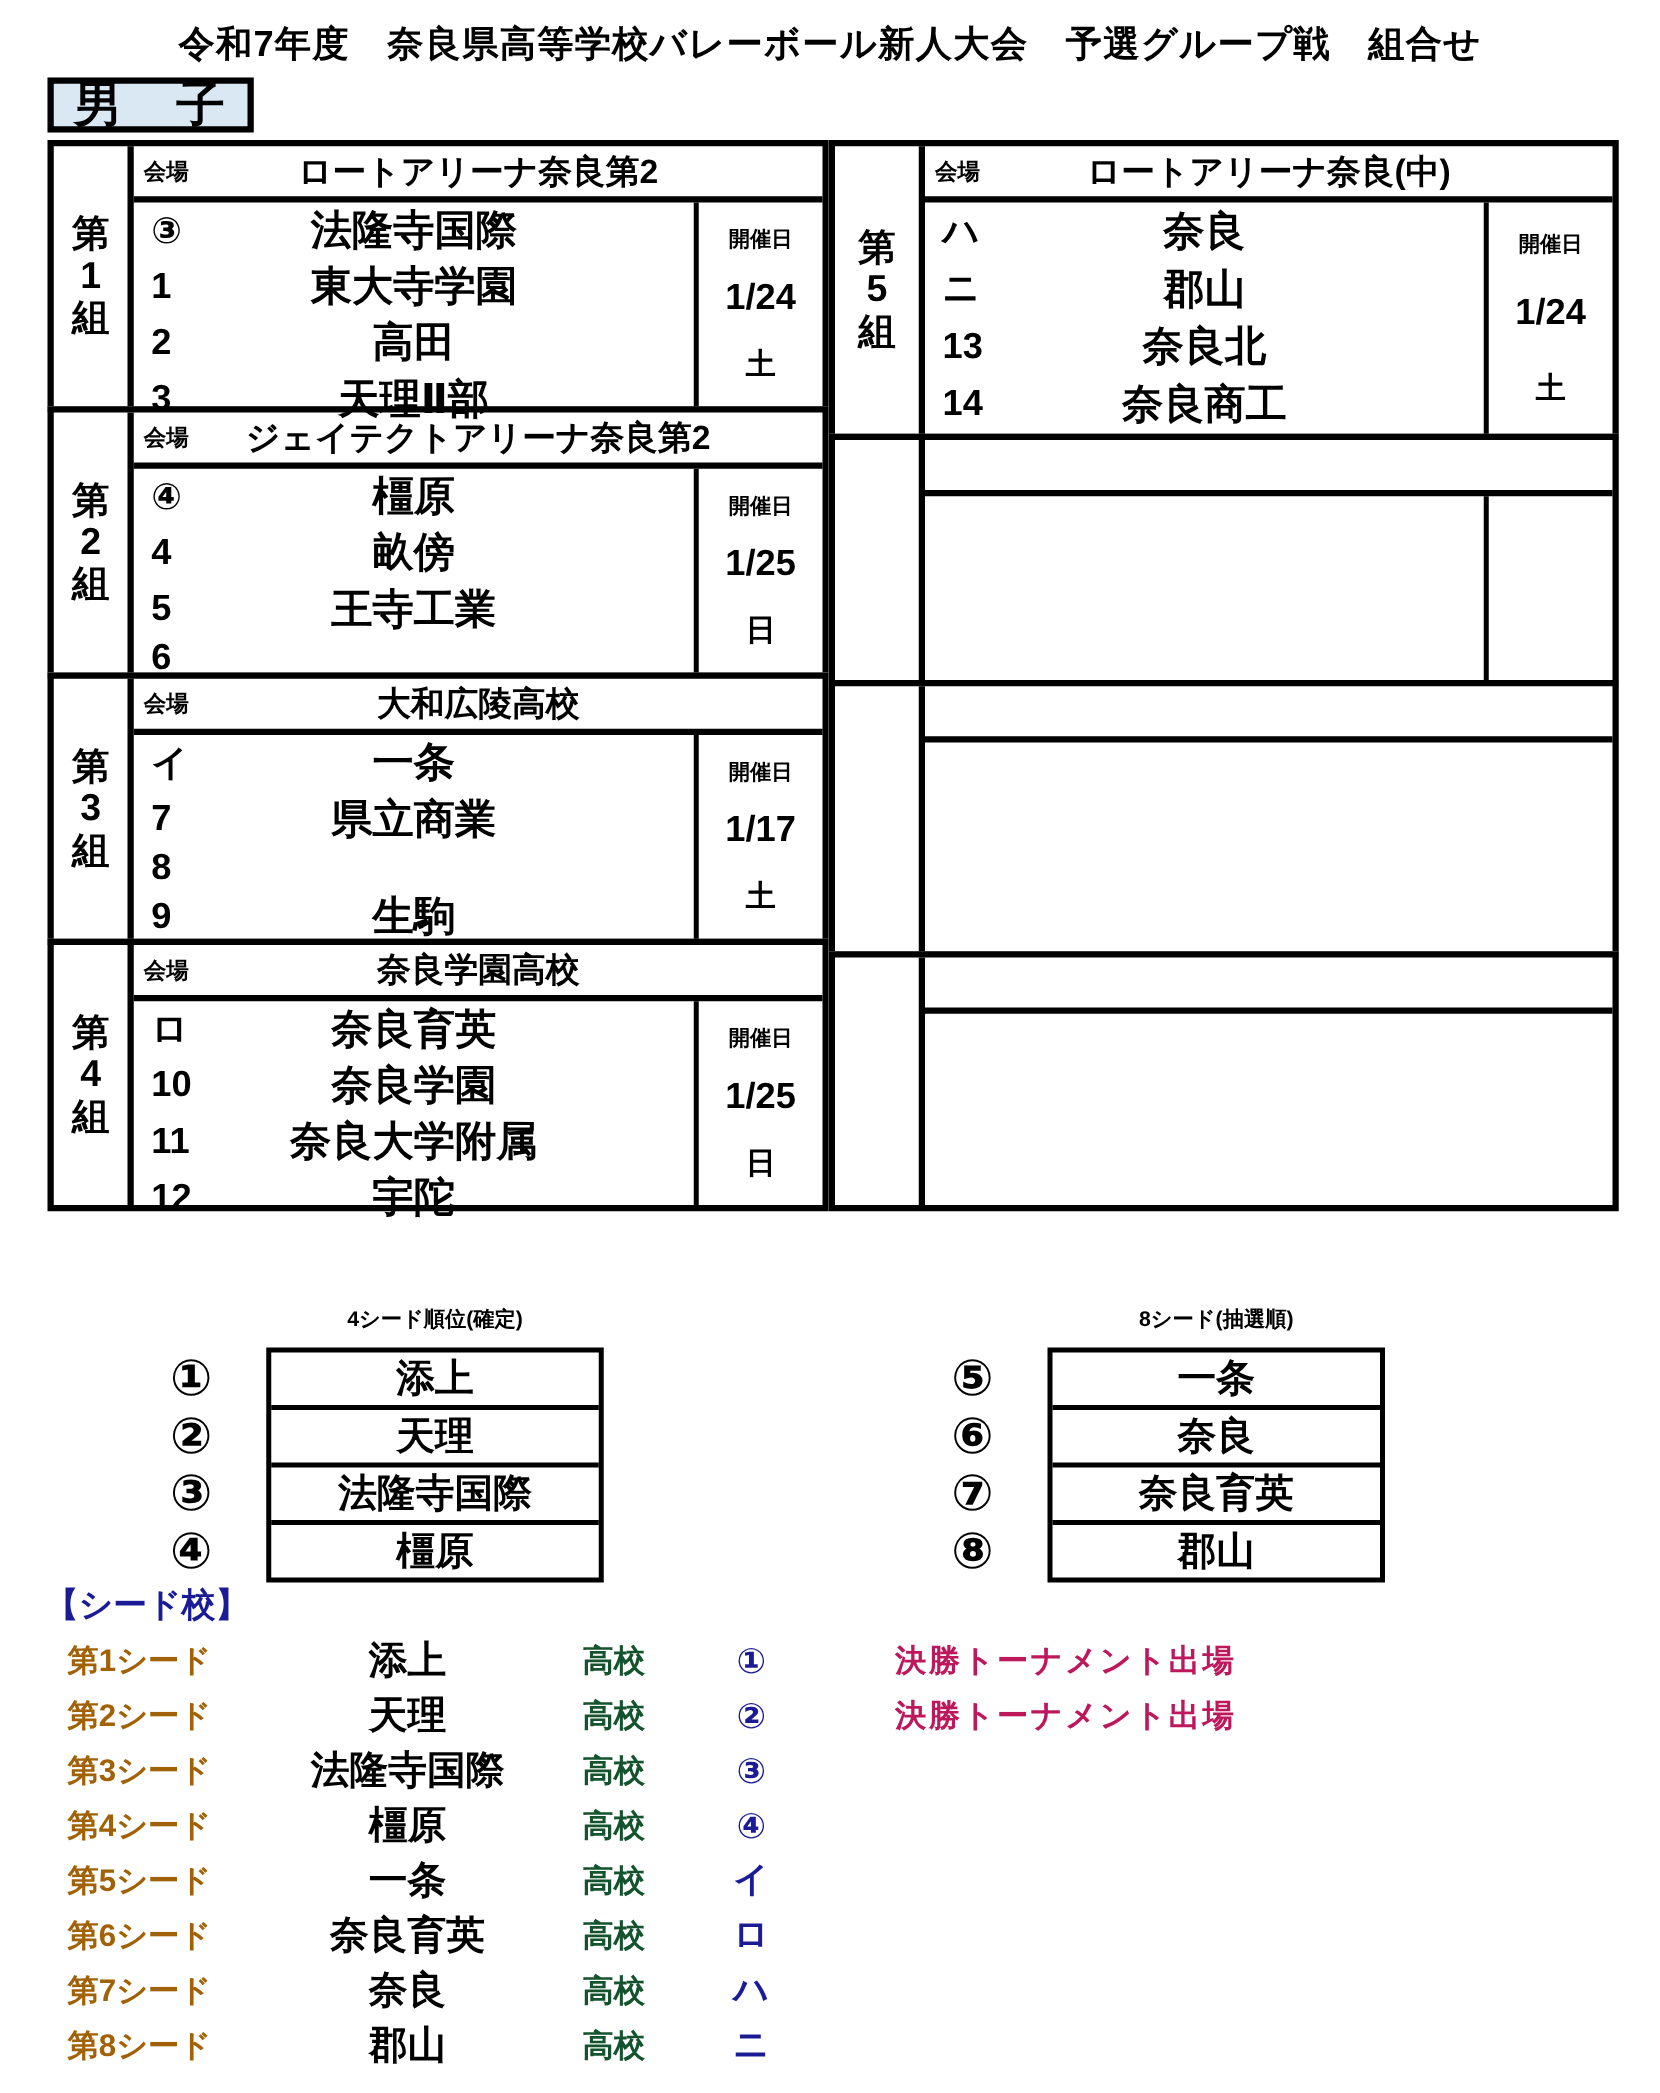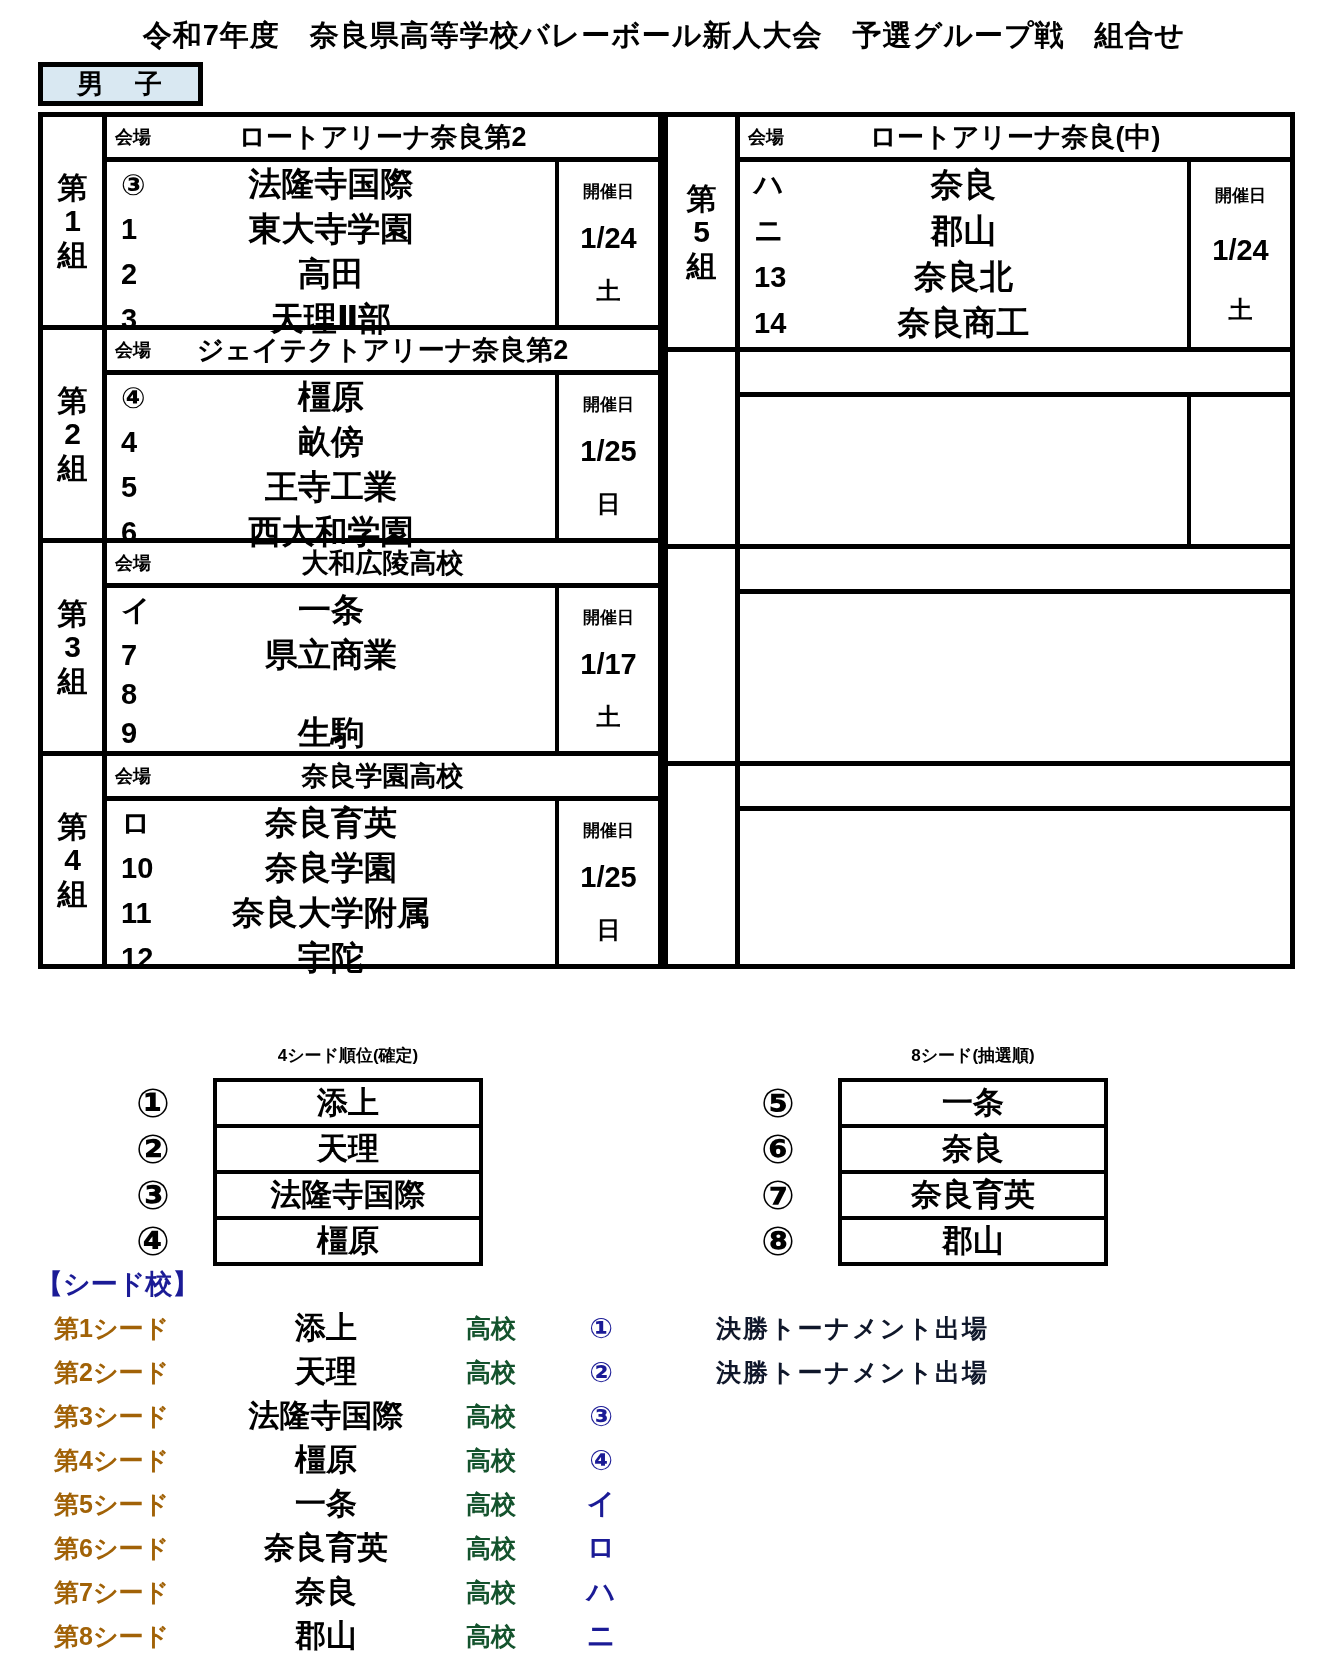--- a/index.html
+++ b/index.html
@@ -11,21 +11,21 @@
   .abs { position:absolute; }
 
   
   .doc-title { left:0; right:0; top:16px; text-align:center; font-size:29px; letter-spacing:1px; }
 
   
   .gender-box {
     left:38px; top:62px; width:165px; height:44px;
     background:#d9e8f2; border:5px solid #000; box-sizing:border-box;
     display:flex; align-items:center; justify-content:center;
-    font-size:27px; letter-spacing:2px;
+    font-size:39px; letter-spacing:2px;
   }
 
   
   .stack { position:absolute; top:112px; }
   .stack-left  { left:38px;  width:625px; }
   .stack-right { left:663px; width:632px; }
 
   .grow {
     border:5px solid #000; box-sizing:border-box;
     display:flex; background:#fff;
@@ -76,21 +76,21 @@
 
   
   .blue { color:#1b1b96; }
   .sschool-header { left:36px; top:1266px; font-size:27px; }
   .slist { left:36px; top:1306px; width:1292px; }
   .srow { display:grid; grid-template-columns:150px 280px 90px 90px auto; height:44px; align-items:center; }
   .s-rank { padding-left:18px; font-size:25px; color:#a16207; white-space:nowrap; }
   .s-school { text-align:center; font-size:31px; color:#000; white-space:nowrap; }
   .s-suffix { text-align:left; font-size:25px; color:#14532d; }
   .s-mark { text-align:center; font-size:28px; color:#1b1b96; }
-  .s-note { padding-left:70px; font-size:25px; color:#0f172a; letter-spacing:2px; white-space:nowrap; }
+  .s-note { padding-left:70px; font-size:25px; color:#be185d; letter-spacing:2px; white-space:nowrap; }
 </style>
 </head>
 <body>
 
 <div class="abs doc-title">令和7年度　奈良県高等学校バレーボール新人大会　予選グループ戦　組合せ</div>
 
 <div class="abs gender-box">男　子</div>
 
 <div class="stack stack-left">
 
@@ -153,21 +153,20 @@
           <div class="team-row">
             <span class="team-no">4</span>
             <span class="team-name">畝傍</span>
           </div>
           <div class="team-row">
             <span class="team-no">5</span>
             <span class="team-name">王寺工業</span>
           </div>
           <div class="team-row">
             <span class="team-no">6</span>
-            <span class="team-name">西大和学園</span>
           </div>
         </div>
         <div class="date-col">
           <span class="date-label">開催日</span>
           <span class="date-val">1/25</span>
           <span class="date-day">日</span>
         </div>
       </div>
     </div>
   </div>

